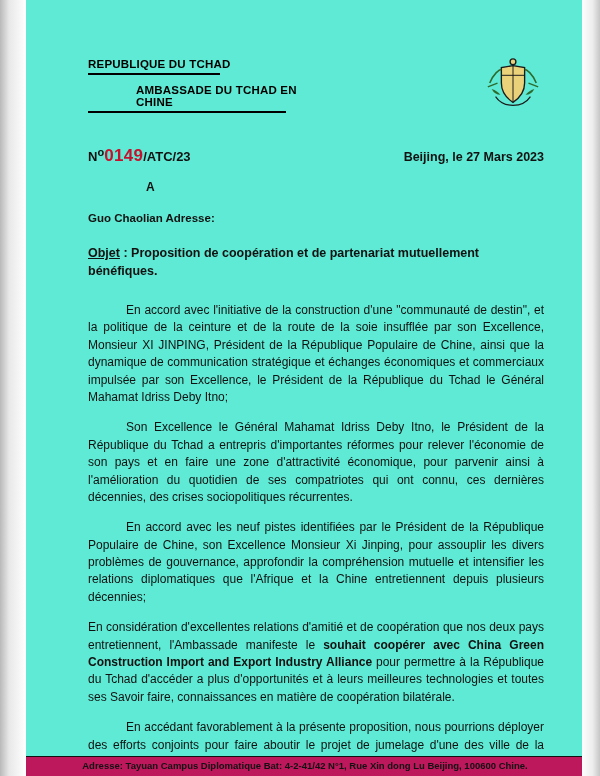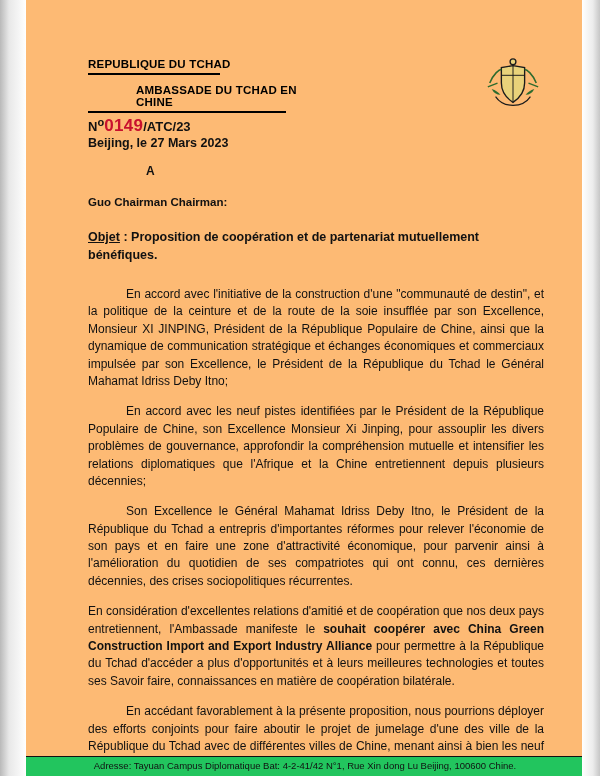--- a/index.html
+++ b/index.html
@@ -36,21 +36,21 @@
     width: 18px;
     background: linear-gradient(to left, #c6c6c6 0%, #ececec 40%, #ffffff 100%);
     pointer-events: none;
   }
   .sheet {
     position: absolute;
     left: 26px;
     right: 16px;
     top: 0;
     bottom: 0;
-    background: #fdba74;
+    background: #5eead4;
   }
   .content {
     position: absolute;
     left: 62px;
     right: 40px;
     top: 58px;
     color: #111;
   }
 
   
@@ -89,24 +89,24 @@
   }
   .crest {
     width: 62px;
     height: 62px;
     margin-top: -4px;
     flex: 0 0 auto;
   }
 
   
   .refline {
+    margin-top: 30px;
     display: flex;
     align-items: baseline;
     justify-content: space-between;
-    flex-direction: column;
   }
   .ref {
     font-size: 13px;
     font-weight: bold;
     color: #111;
   }
   .ref .num {
     color: #c8102e;
     font-size: 17px;
     font-weight: bold;
@@ -160,25 +160,25 @@
   
   .footer {
     position: absolute;
     left: 26px;
     right: 16px;
     bottom: 0;
     border-top: 1.5px solid #111;
     padding-top: 3px;
     text-align: center;
     font-size: 9.5px;
-    font-weight: normal;
+    font-weight: bold;
     color: #111;
     height: 16px;
     overflow: hidden;
-    background: #22c55e;
+    background: #be185d;
   }
 </style>
 </head>
 <body>
 
 <div class="page">
   <div class="sheet">
     <div class="content">
 
       <div class="letterhead">
@@ -208,31 +208,31 @@
       </div>
 
       <div class="refline">
         <div class="ref"><span>N</span><span class="sup">o</span><span class="num">0149</span><span>/ATC/23</span></div>
         <div class="place">Beijing, le 27 Mars 2023</div>
       </div>
 
       <div class="to-a">A</div>
 
       <div class="addressee">
-        <div>Guo Chairman Chairman:</div>
+        <div>Guo Chaolian Adresse:</div>
       </div>
 
       <div class="object">
         <span class="lbl">Objet</span><span> : Proposition de coopération et de partenariat mutuellement bénéfiques.</span>
       </div>
 
       <div class="body">
         <p>En accord avec l'initiative de la construction d'une "communauté de destin", et la politique de la ceinture et de la route de la soie insufflée par son Excellence, Monsieur XI JINPING, Président de la République Populaire de Chine, ainsi que la dynamique de communication stratégique et échanges économiques et commerciaux impulsée par son Excellence, le Président de la République du Tchad le Général Mahamat Idriss Deby Itno;</p>
+        <p>Son Excellence le Général Mahamat Idriss Deby Itno, le Président de la République du Tchad a entrepris d'importantes réformes pour relever l'économie de son pays et en faire une zone d'attractivité économique, pour parvenir ainsi à l'amélioration du quotidien de ses compatriotes qui ont connu, ces dernières décennies, des crises sociopolitiques récurrentes.</p>
         <p>En accord avec les neuf pistes identifiées par le Président de la République Populaire de Chine, son Excellence Monsieur Xi Jinping, pour assouplir les divers problèmes de gouvernance, approfondir la compréhension mutuelle et intensifier les relations diplomatiques que l'Afrique et la Chine entretiennent depuis plusieurs décennies;</p>
-        <p>Son Excellence le Général Mahamat Idriss Deby Itno, le Président de la République du Tchad a entrepris d'importantes réformes pour relever l'économie de son pays et en faire une zone d'attractivité économique, pour parvenir ainsi à l'amélioration du quotidien de ses compatriotes qui ont connu, ces dernières décennies, des crises sociopolitiques récurrentes.</p>
         <p class="noindent"><span>En considération d'excellentes relations d'amitié et de coopération que nos deux pays entretiennent, l'Ambassade manifeste le </span><b>souhait coopérer avec  China Green Construction Import and Export Industry Alliance</b><span> pour permettre à la République du Tchad d'accéder a plus d'opportunités et à leurs meilleures technologies et toutes ses Savoir faire, connaissances en matière de coopération bilatérale.</span></p>
         <p>En accédant favorablement à la présente proposition, nous pourrions déployer des efforts conjoints pour faire aboutir le projet de jumelage d'une des ville de la République du Tchad avec de différentes villes de Chine, menant ainsi à bien les neuf domaines de coopération et les cinq liens de « la Ceinture et la Route » initiés par son Excellence Monsieur Xi Jinping, Président de la République Populaire de Chine, à</p>
       </div>
 
     </div>
   </div>
 
   <div class="footer">Adresse: Tayuan Campus Diplomatique  Bat: 4-2-41/42 N°1, Rue Xin dong Lu Beijing, 100600 Chine.</div>
 </div>
 

